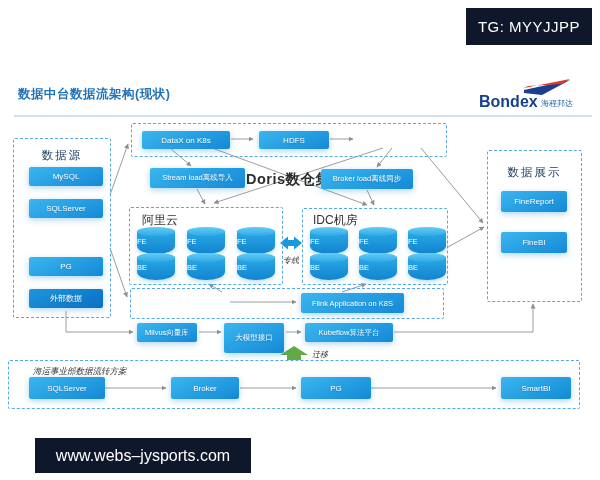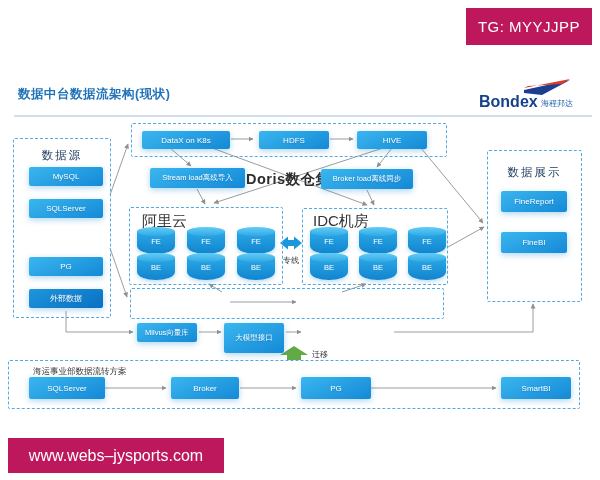--- a/index.html
+++ b/index.html
@@ -1,39 +1,39 @@
 <!DOCTYPE html>
 <html><head>
 <meta charset="utf-8">
 <style>
   html,body{margin:0;padding:0;background:#fff;}
   .canvas{position:relative;width:600px;height:480px;background:#fff;overflow:hidden;
           font-family:"Liberation Sans","DejaVu Sans",sans-serif;}
-  .wm{position:absolute;background:#be185d;color:#fff;display:flex;align-items:center;justify-content:center;}
+  .wm{position:absolute;background:#0f172a;color:#fff;display:flex;align-items:center;justify-content:center;}
   .wm-top{font-size:15px;letter-spacing:.5px;}
-  .wm-bottom{font-size:16px;}
+  .wm-bottom{font-size:16px;margin-left:27px;}
   .page-title{position:absolute;font-size:12.5px;font-weight:bold;color:#2173b8;letter-spacing:.5px;text-align:right;}
   .divider{position:absolute;background:#d2dfec;}
   .dashed{position:absolute;border:1px dashed #55a8e2;border-radius:2px;background:rgba(255,255,255,.0);}
   .hlabel{position:absolute;left:0;right:0;text-align:center;font-weight:normal;color:#16365c;font-size:11.5px;letter-spacing:2px;}
-  .clabel{position:absolute;font-size:15px;color:#333;}
+  .clabel{position:absolute;font-size:12px;color:#333;}
   .box{position:absolute;background:linear-gradient(155deg,#3ab6ef 0%,#1489d6 100%);color:#fff;
        display:flex;align-items:center;justify-content:center;font-size:8px;border-radius:2px;
        box-shadow:0 2px 6px rgba(30,140,215,.35);text-shadow:0 1px 1px rgba(0,60,120,.25);white-space:nowrap;}
   .box.dark{background:linear-gradient(155deg,#1e96dc 0%,#0a6fc2 100%);}
   .box.f75{font-size:7.5px;}
   .doris-title{position:absolute;font-size:14.5px;font-weight:bold;color:#2e2e2e;letter-spacing:.5px;}
-  .small-label{position:absolute;font-size:8px;color:#333;}
+  .small-label{position:absolute;font-size:8px;color:#333;font-style:italic;}
   .cyl{position:absolute;width:38px;height:28px;}
   .cyl .cb{position:absolute;left:0;top:4px;width:100%;height:23px;
            background:linear-gradient(180deg,#2ba9e6,#1184cf);
            border-radius:0 0 19px 19px / 0 0 8px 8px;box-shadow:0 2px 4px rgba(30,140,215,.3);}
   .cyl .ct{position:absolute;left:0;top:0;width:100%;height:9px;border-radius:50%;
            background:linear-gradient(180deg,#63cdf6,#30a9e6);}
-  .cyl .cl{position:absolute;left:0;top:10px;width:100%;text-align:center;color:#fff;font-size:7.5px;}
+  .cyl .cl{position:absolute;left:0;top:10px;width:100%;color:#fff;font-size:7.5px;}
   .logo{position:absolute;}
   svg{display:block;}
 </style>
 </head>
 <body>
 
 <div class="canvas">
 
   <svg width="600" height="480" style="position:absolute;left:0;top:0;pointer-events:none">
     <defs>
@@ -90,21 +90,20 @@
     <div class="hlabel" style="top:9px">数据源</div>
     <div class="box" style="left:15px;top:28px;width:74px;height:19px">MySQL</div>
     <div class="box" style="left:15px;top:60px;width:74px;height:19px">SQLServer</div>
     <div class="box" style="left:15px;top:118px;width:74px;height:19px">PG</div>
     <div class="box dark" style="left:15px;top:150px;width:74px;height:19px">外部数据</div>
   </div>
 
   <div class="dashed" style="left:131px;top:123px;width:314px;height:32px">
     <div class="box" style="left:10px;top:7px;width:88px;height:18px">DataX on K8s</div>
     <div class="box" style="left:127px;top:7px;width:70px;height:18px">HDFS</div>
-    <div class="box" style="left:225px;top:7px;width:70px;height:18px">HIVE</div>
   </div>
 
   <div class="box f75" style="left:150px;top:168px;width:95px;height:20px">Stream load离线导入</div>
   <div class="doris-title" style="left:246px;top:170px">Doris数仓集市</div>
   <div class="box f75" style="left:321px;top:169px;width:92px;height:20px">Broker load离线同步</div>
 
   <div class="dashed" style="left:129px;top:207px;width:152px;height:76px">
     <div class="clabel" style="left:12px;top:4px">阿里云</div>
   </div>
   <div class="cyl" style="left:137px;top:227px">
@@ -168,24 +167,26 @@
       <div class="ct"></div>
       <div class="cl">BE</div>
     </div>
   <div class="cyl" style="left:408px;top:253px">
       <div class="cb"></div>
       <div class="ct"></div>
       <div class="cl">BE</div>
     </div>
 
   <div class="dashed" style="left:130px;top:288px;width:312px;height:29px">
+    <div class="box f75" style="left:170px;top:4px;width:103px;height:20px">Flink Application on K8S</div>
   </div>
 
   <div class="box f75" style="left:137px;top:323px;width:60px;height:19px">Milvus向量库</div>
   <div class="box f75" style="left:224px;top:323px;width:60px;height:30px">大模型接口</div>
+  <div class="box f75" style="left:305px;top:323px;width:88px;height:19px">Kubeflow算法平台</div>
 
   <div class="small-label" style="left:312px;top:349px">迁移</div>
 
   <div class="dashed" style="left:8px;top:360px;width:570px;height:47px">
     <div class="small-label" style="left:24px;top:5px;font-size:8.5px">海运事业部数据流转方案</div>
     <div class="box" style="left:20px;top:16px;width:76px;height:22px">SQLServer</div>
     <div class="box" style="left:162px;top:16px;width:68px;height:22px">Broker</div>
     <div class="box" style="left:292px;top:16px;width:70px;height:22px">PG</div>
     <div class="box" style="left:492px;top:16px;width:70px;height:22px">SmartBI</div>
   </div>

